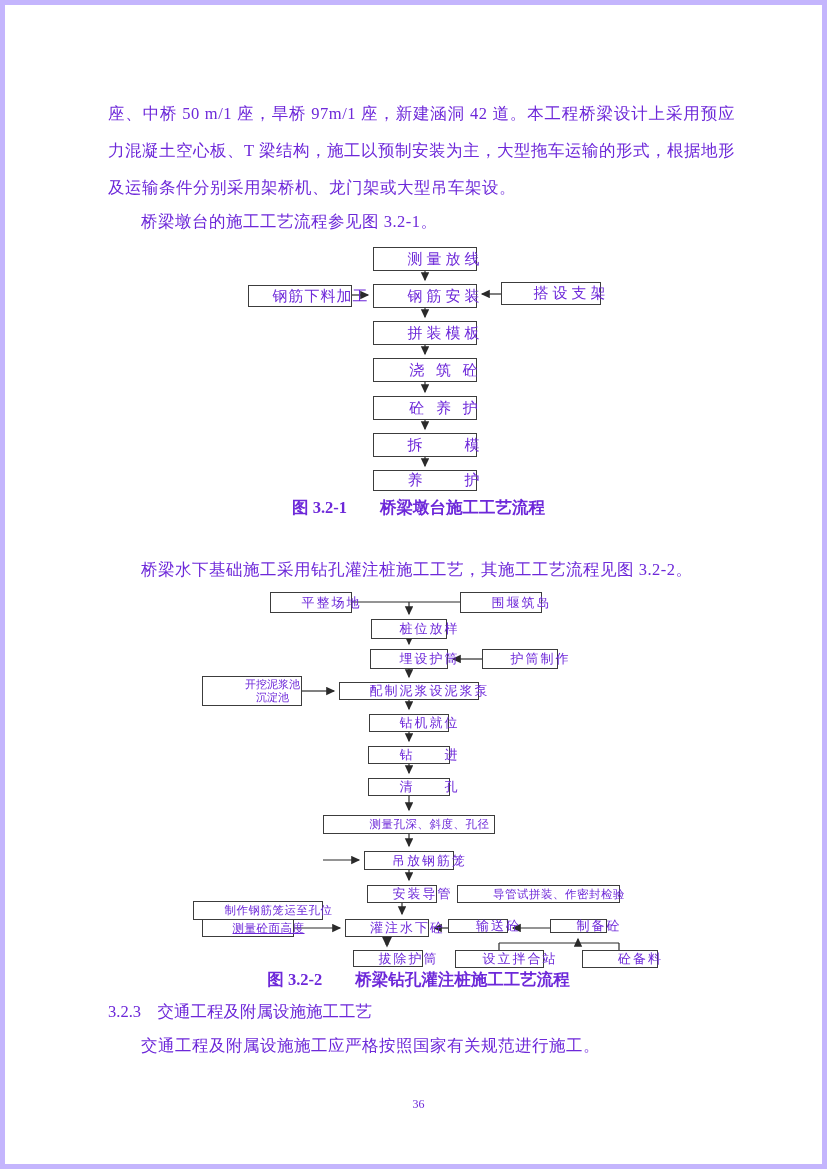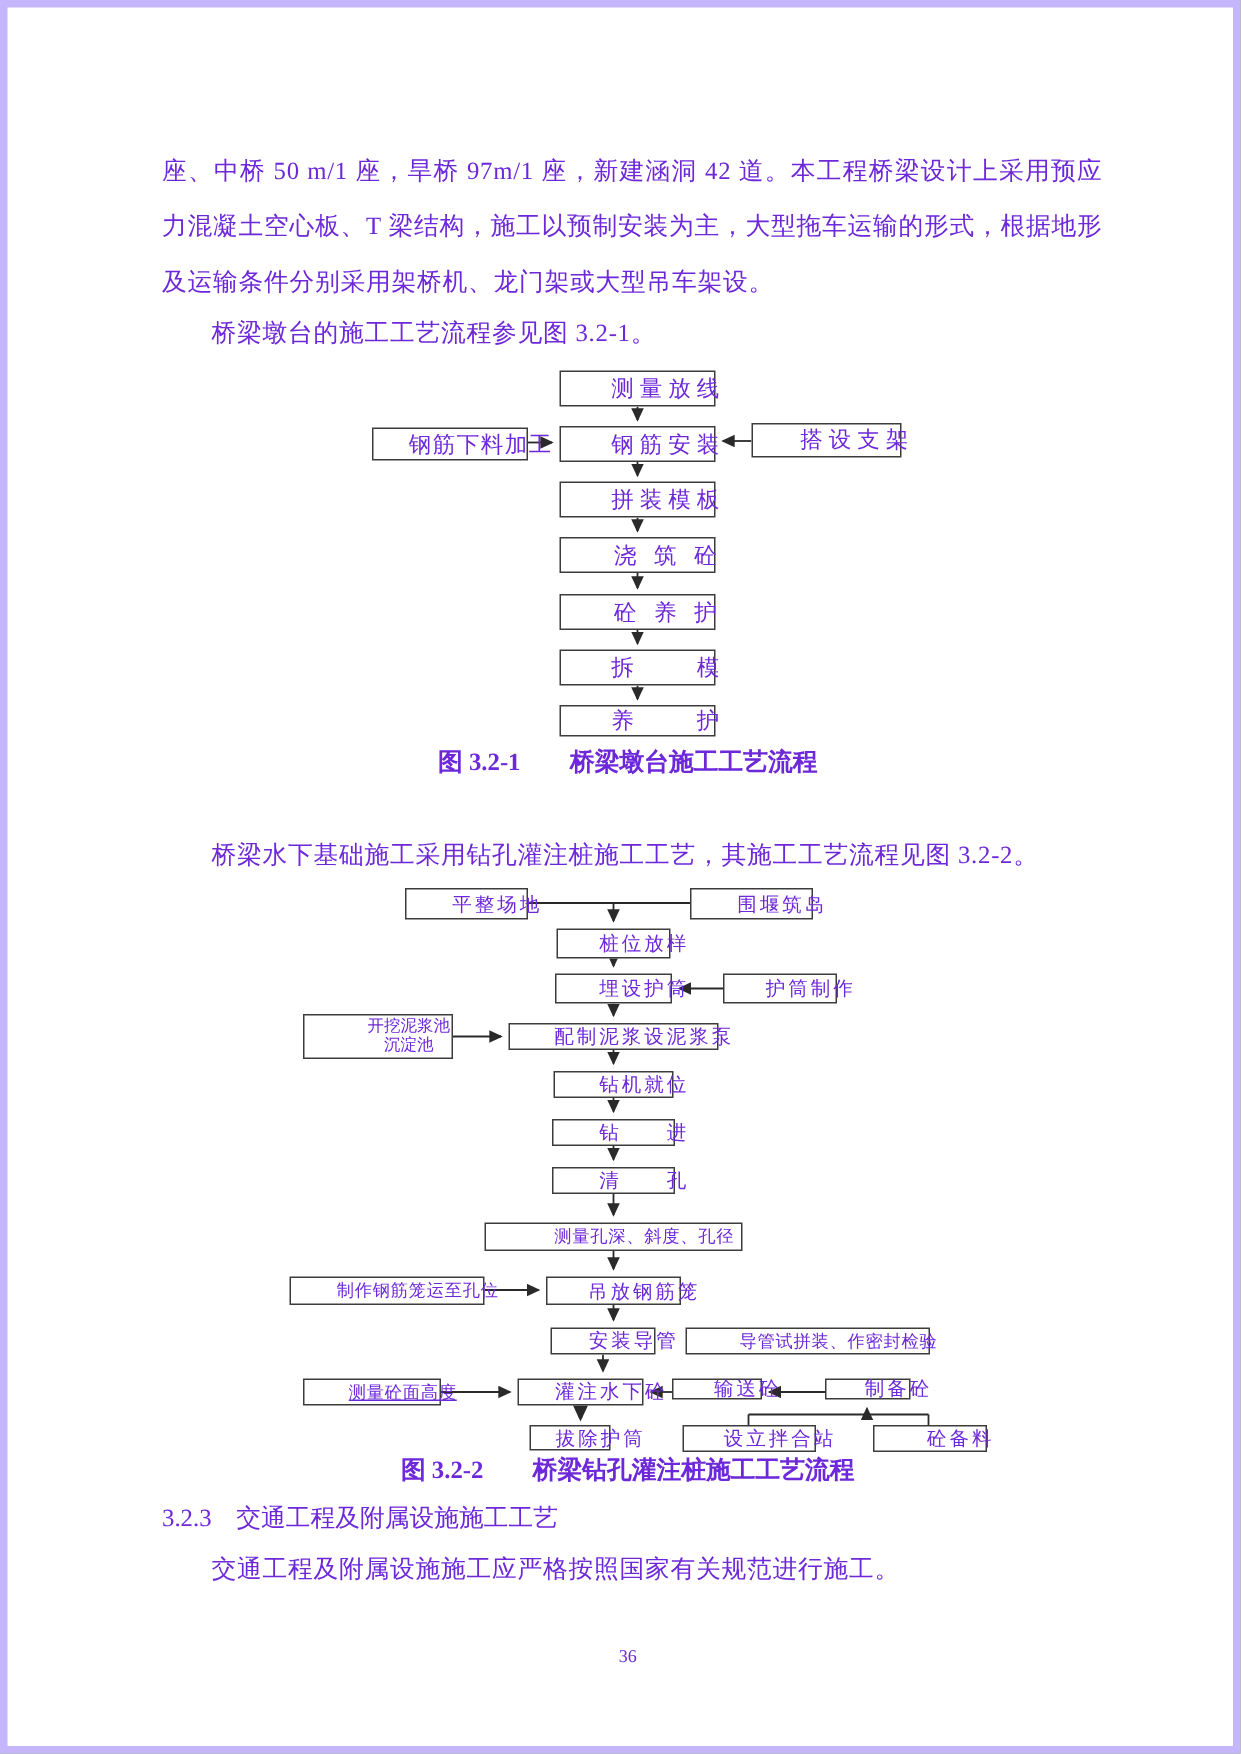--- a/index.html
+++ b/index.html
@@ -128,29 +128,29 @@
     <div class="fbox fc2" style="left:477px;top:644px;width:76px;height:20px;">护筒制作</div>
     <div class="fbox fc2 xs two-line" style="left:197px;top:671px;width:100px;height:30px;">
       <span>开挖泥浆池</span>
       <span>沉淀池</span>
     </div>
     <div class="fbox fc2" style="left:334px;top:677px;width:140px;height:18px;">配制泥浆设泥浆泵</div>
     <div class="fbox fc2" style="left:364px;top:709px;width:80px;height:18px;">钻机就位</div>
     <div class="fbox fc2" style="left:363px;top:741px;width:82px;height:18px;">钻　　进</div>
     <div class="fbox fc2" style="left:363px;top:773px;width:82px;height:18px;">清　　孔</div>
     <div class="fbox fc2 sm" style="left:318px;top:810px;width:172px;height:19px;">测量孔深、斜度、孔径</div>
-    <div class="fbox fc2 sm" style="left:188px;top:846px;width:130px;height:19px;">制作钢筋笼运至孔位</div>
+    <div class="fbox fc2 sm" style="left:188px;top:896px;width:130px;height:19px;">制作钢筋笼运至孔位</div>
     <div class="fbox fc2" style="left:359px;top:846px;width:90px;height:19px;">吊放钢筋笼</div>
     <div class="fbox fc2" style="left:362px;top:880px;width:70px;height:18px;">安装导管</div>
     <div class="fbox fc2 sm" style="left:452px;top:880px;width:163px;height:18px;">导管试拼装、作密封检验</div>
     <div class="fbox fc2 sm" style="left:197px;top:914px;width:92px;height:18px;text-decoration:underline;">测量砼面高度</div>
     <div class="fbox fc2" style="left:340px;top:914px;width:84px;height:18px;">灌注水下砼</div>
     <div class="fbox fc2" style="left:443px;top:914px;width:60px;height:14px;">输送砼</div>
     <div class="fbox fc2" style="left:545px;top:914px;width:57px;height:14px;">制备砼</div>
-    <div class="fbox fc2" style="left:348px;top:945px;width:54px;height:17px;text-align:right;">拔除护筒</div>
+    <div class="fbox fc2" style="left:348px;top:945px;width:70px;height:17px;text-align:right;">拔除护筒</div>
     <div class="fbox fc2" style="left:450px;top:945px;width:89px;height:18px;">设立拌合站</div>
     <div class="fbox fc2" style="left:577px;top:945px;width:76px;height:18px;">砼备料</div>
     <div class="abs caption" style="top:964px;">图 3.2-2　　桥梁钻孔灌注桩施工工艺流程</div>
   </div>
 
   <div class="abs heading" style="left:103px;top:996px;width:627px;">3.2.3　交通工程及附属设施施工工艺</div>
 
   <div class="abs para indent" style="left:103px;top:1022px;width:627px;">交通工程及附属设施施工应严格按照国家有关规范进行施工。</div>
 
   <div class="abs pageno" style="top:1092px;">36</div>

